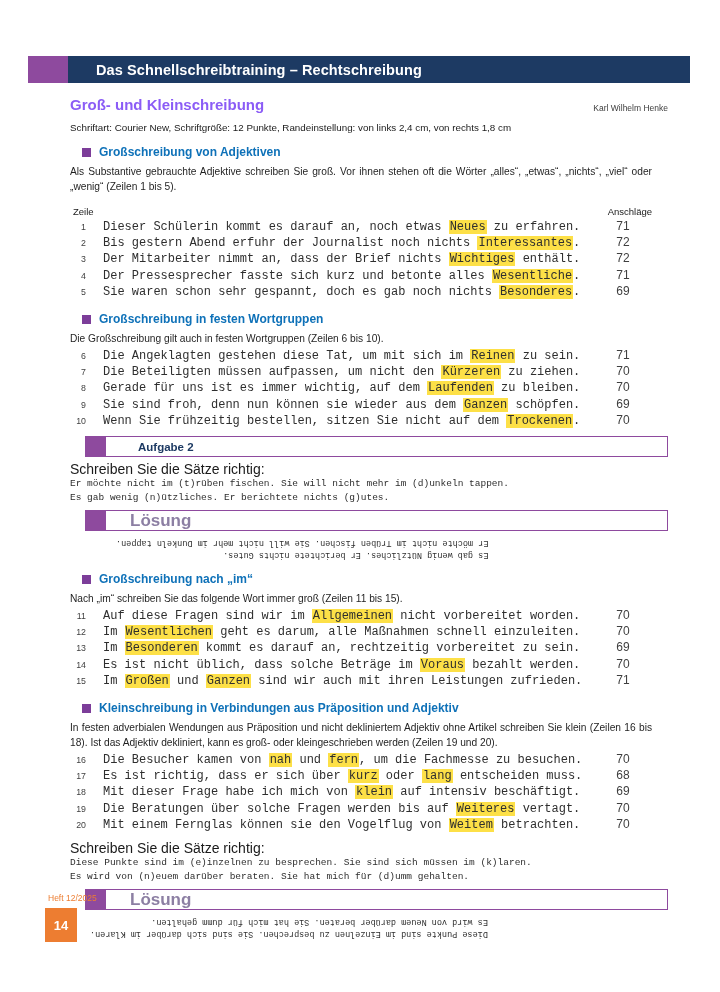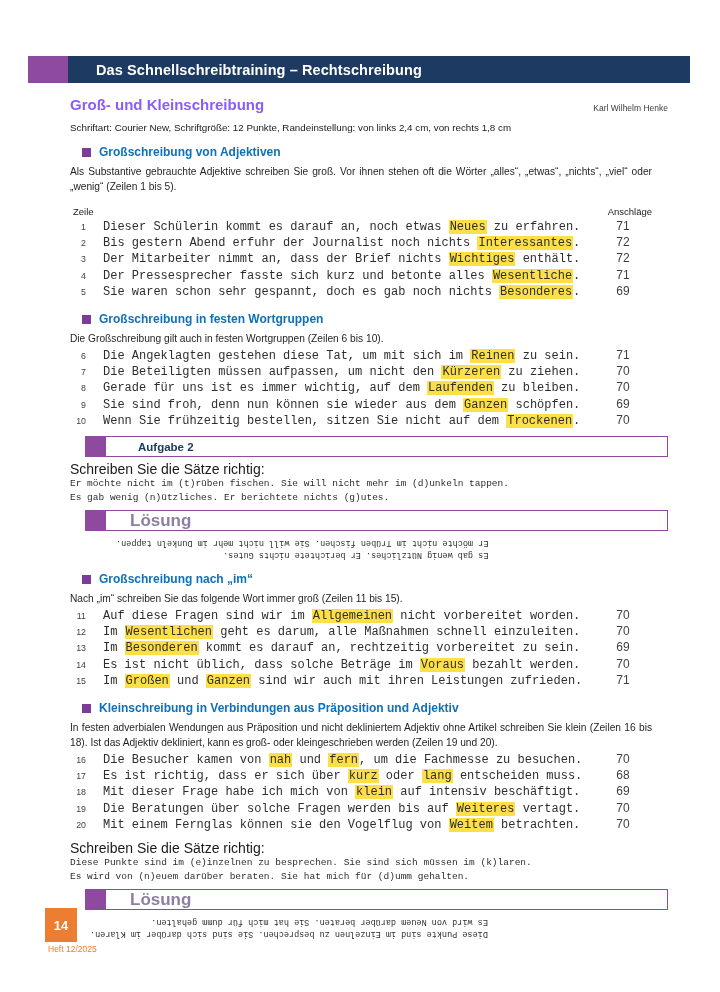--- a/index.html
+++ b/index.html
@@ -46,21 +46,21 @@
   .prompt{margin:4px 0 0 0;font-size:14px;color:#1a1a1a;}
   .courier{margin:0;font-family:"Liberation Mono",monospace;font-size:9.5px;line-height:14px;color:#2e2e2e;white-space:nowrap;}
 
   .sol-text{
     width:fit-content;margin:6px 180px 0 auto;
     transform:rotate(180deg);
     font-family:"Liberation Mono",monospace;font-size:8.5px;line-height:11.5px;color:#2e2e2e;
     text-align:left;white-space:nowrap;
   }
 
-  .issue{position:absolute;left:48px;top:944px;font-size:8.5px;color:#ed7d31;}
+  .issue{position:absolute;left:48px;top:893px;font-size:8.5px;color:#ed7d31;}
   .pagenum{position:absolute;left:45px;top:908px;width:32px;height:34px;background:#ed7d31;color:#fff;
     font-size:13px;font-weight:bold;display:flex;align-items:center;justify-content:center;}
 </style>
 </head>
 <body>
 
 <header class="topbar">
   <div class="topbar-accent"></div>
   <div class="topbar-main">
     <span class="topbar-title">Das Schnellschreibtraining – Rechtschreibung</span>

